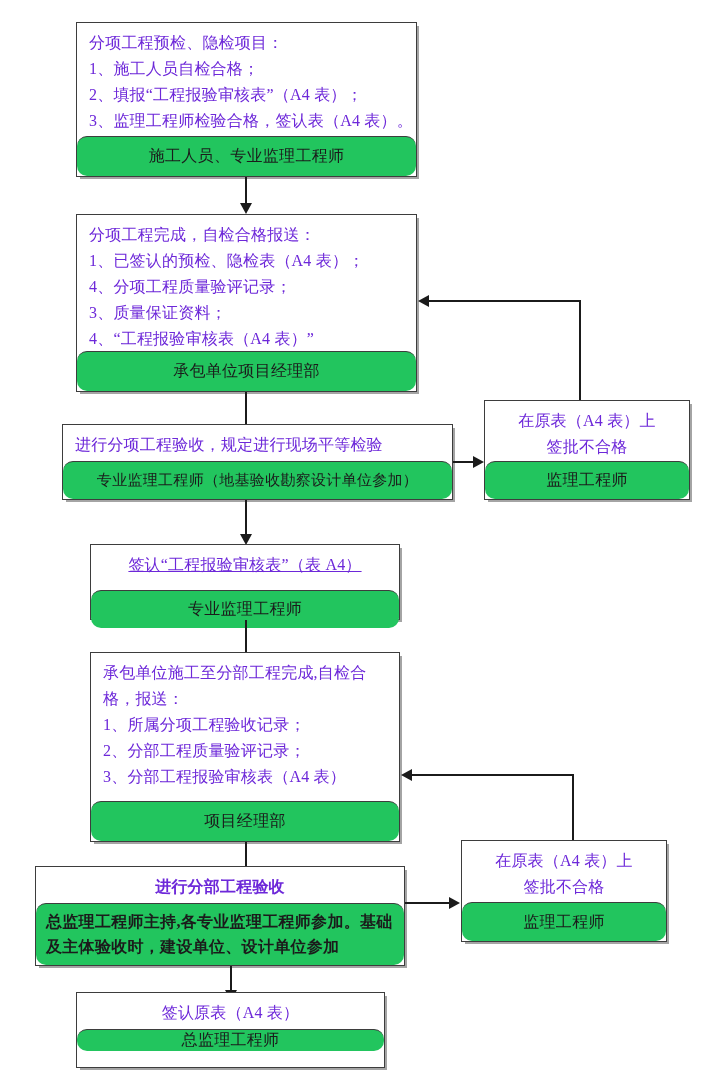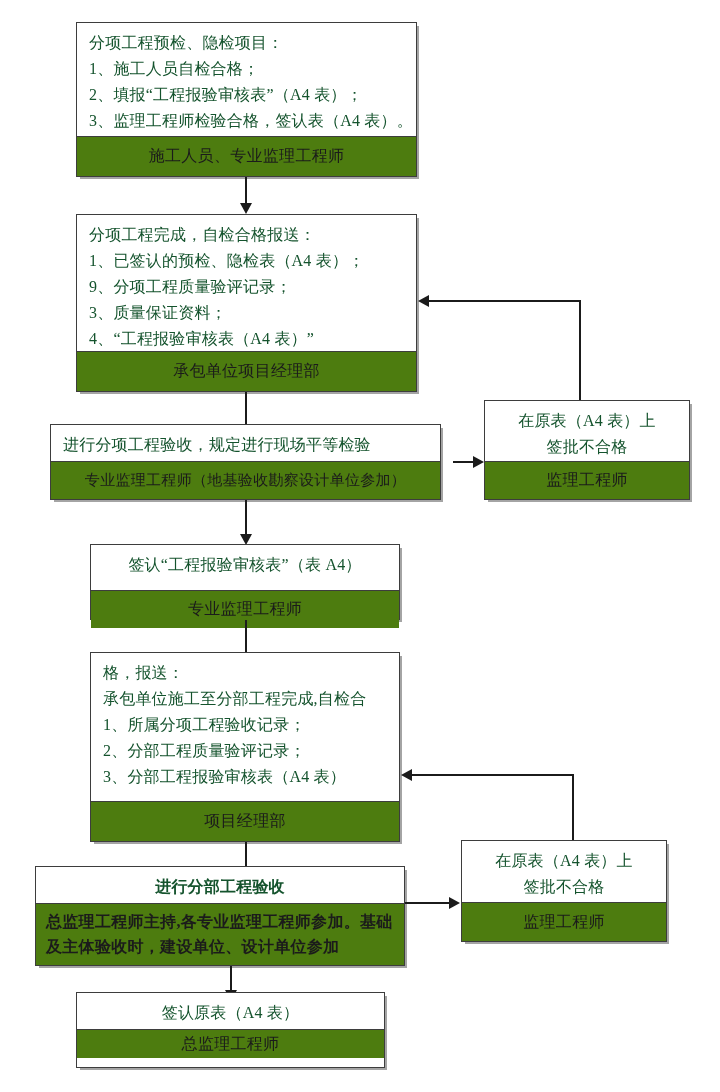--- a/index.html
+++ b/index.html
@@ -19,39 +19,40 @@
   .node {
     position: absolute;
     box-sizing: border-box;
     border: 1.5px solid #3d3d3d;
     background: #ffffff;
     box-shadow: 3px 3px 0 -1px rgba(90,90,90,0.55);
   }
   .node .body {
     box-sizing: border-box;
     padding: 7px 12px 8px 12px;
-    color: #14532d;
+    color: #6d28d9;
     font-size: 16px;
     line-height: 1.62;
     letter-spacing: 0.2px;
   }
   .node .body.center {
     text-align: center;
   }
   .node .actor {
     box-sizing: border-box;
     border-top: 1.5px solid #3d3d3d;
-    background: #4d7c0f;
+    background: #22c55e;
     text-align: center;
     color: #1b1b1b;
     font-size: 16px;
     letter-spacing: 0.3px;
     display: flex;
     align-items: center;
     justify-content: center;
+    border-radius: 10px;
   }
   .node .body .ln { display: block; white-space: nowrap; }
 
   
   .vline, .hline {
     position: absolute;
     background: #1b1b1b;
   }
   .vline { width: 2px; }
   .hline { height: 2px; }
@@ -91,31 +92,31 @@
     <div class="actor" style="height:40px;">施工人员、专业监理工程师</div>
   </div>
 
   <div class="vline" style="left:245px; top:177px; height:28px;"></div>
   <div class="arrow-down" style="left:240px; top:203px;"></div>
 
   <div class="node" style="left:76px; top:214px; width:341px; height:178px;">
     <div class="body" style="height:136px;">
       <span class="ln">分项工程完成，自检合格报送：</span>
       <span class="ln">1、已签认的预检、隐检表（A4 表）；</span>
-      <span class="ln">9、分项工程质量验评记录；</span>
+      <span class="ln">4、分项工程质量验评记录；</span>
       <span class="ln">3、质量保证资料；</span>
       <span class="ln">4、“工程报验审核表（A4 表）”</span>
     </div>
     <div class="actor" style="height:40px;">承包单位项目经理部</div>
   </div>
 
   <div class="vline" style="left:245px; top:392px; height:36px;"></div>
   <div class="arrow-down" style="left:240px; top:426px;"></div>
 
-  <div class="node" style="left:50px; top:424px; width:391px; height:76px;">
+  <div class="node" style="left:62px; top:424px; width:391px; height:76px;">
     <div class="body" style="height:36px;">
       <span class="ln">进行分项工程验收，规定进行现场平等检验</span>
     </div>
     <div class="actor" style="height:38px; font-size:15px;">专业监理工程师（地基验收勘察设计单位参加）</div>
   </div>
 
   <div class="hline" style="left:453px; top:461px; width:22px;"></div>
   <div class="arrow-right" style="left:473px; top:456px;"></div>
 
   <div class="node" style="left:484px; top:400px; width:206px; height:100px;">
@@ -127,33 +128,33 @@
   </div>
 
   <div class="vline" style="left:579px; top:300px; height:100px;"></div>
   <div class="hline" style="left:429px; top:300px; width:152px;"></div>
   <div class="arrow-left" style="left:418px; top:295px;"></div>
 
   <div class="vline" style="left:245px; top:500px; height:36px;"></div>
   <div class="arrow-down" style="left:240px; top:534px;"></div>
 
   <div class="node" style="left:90px; top:544px; width:310px; height:76px;">
-    <div class="body center" style="height:36px;">
+    <div class="body center" style="height:36px;text-decoration:underline;">
       <span class="ln">签认“工程报验审核表”（表 A4）</span>
     </div>
     <div class="actor" style="height:38px;margin-top:9px;">专业监理工程师</div>
   </div>
 
   <div class="vline" style="left:245px; top:620px; height:34px;"></div>
   <div class="arrow-down" style="left:240px; top:652px;"></div>
 
   <div class="node" style="left:90px; top:652px; width:310px; height:190px;">
     <div class="body" style="height:148px;">
+      <span class="ln">承包单位施工至分部工程完成,自检合</span>
       <span class="ln">格，报送：</span>
-      <span class="ln">承包单位施工至分部工程完成,自检合</span>
       <span class="ln">1、所属分项工程验收记录；</span>
       <span class="ln">2、分部工程质量验评记录；</span>
       <span class="ln">3、分部工程报验审核表（A4 表）</span>
     </div>
     <div class="actor" style="height:40px;">项目经理部</div>
   </div>
 
   <div class="vline" style="left:245px; top:842px; height:26px;"></div>
   <div class="arrow-down" style="left:240px; top:866px;"></div>
 
@@ -179,16 +180,16 @@
   <div class="hline" style="left:412px; top:774px; width:162px;"></div>
   <div class="arrow-left" style="left:401px; top:769px;"></div>
 
   <div class="vline" style="left:230px; top:966px; height:26px;"></div>
   <div class="arrow-down" style="left:225px; top:990px;"></div>
 
   <div class="node" style="left:76px; top:992px; width:309px; height:76px;">
     <div class="body center" style="height:36px;">
       <span class="ln">签认原表（A4 表）</span>
     </div>
-    <div class="actor" style="height:29px;">总监理工程师</div>
+    <div class="actor" style="height:22px;">总监理工程师</div>
   </div>
 
 </div>
 
 </body></html>

